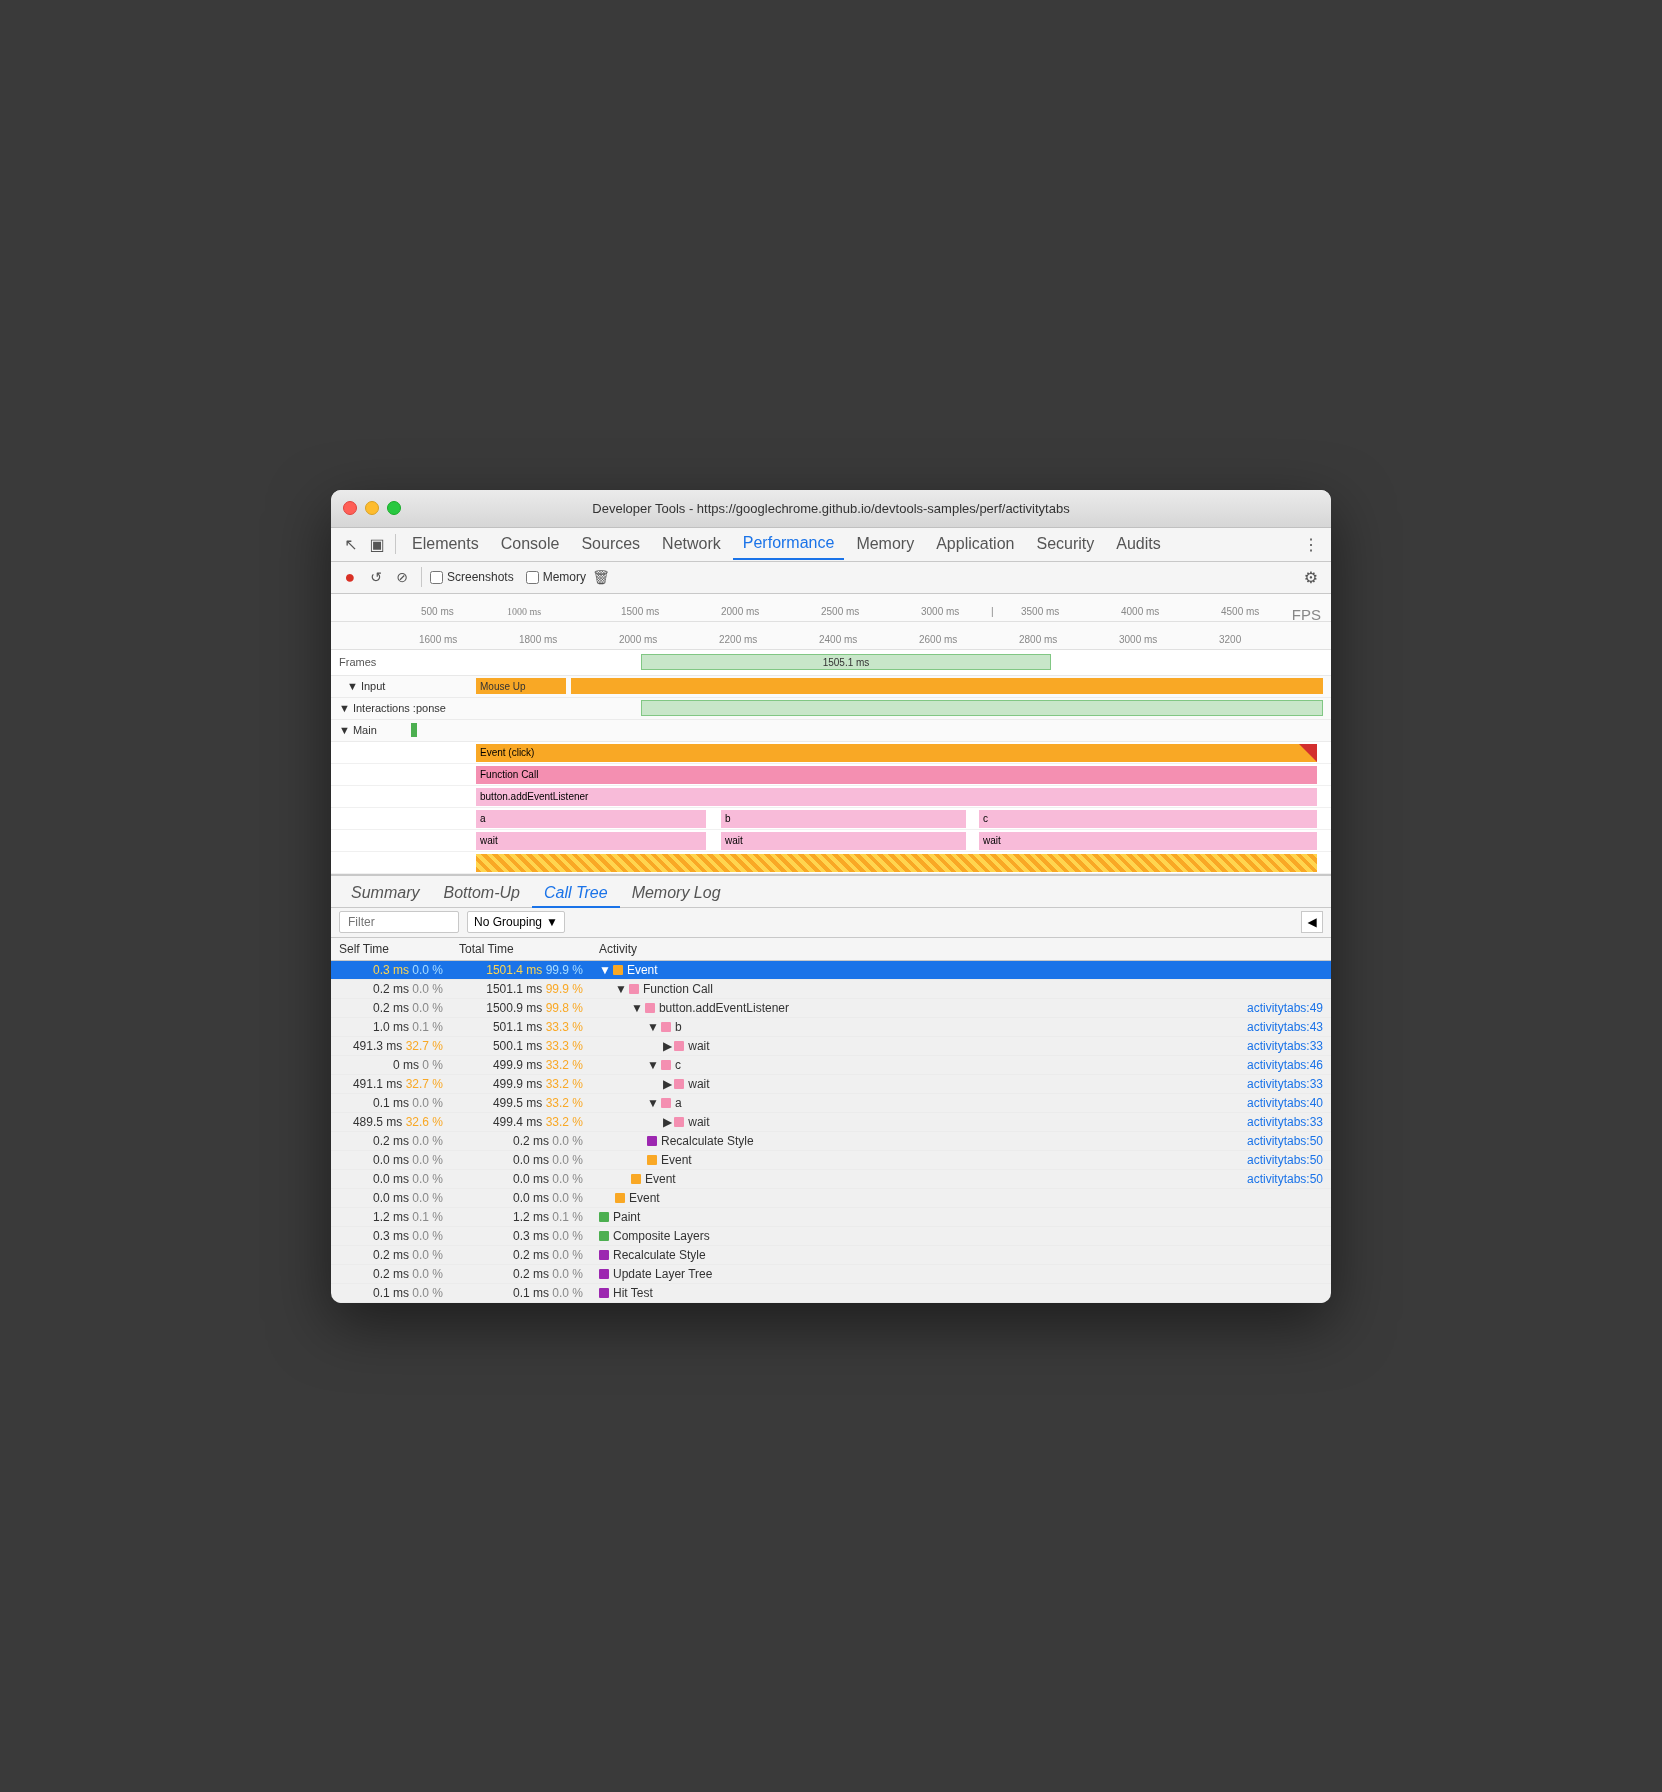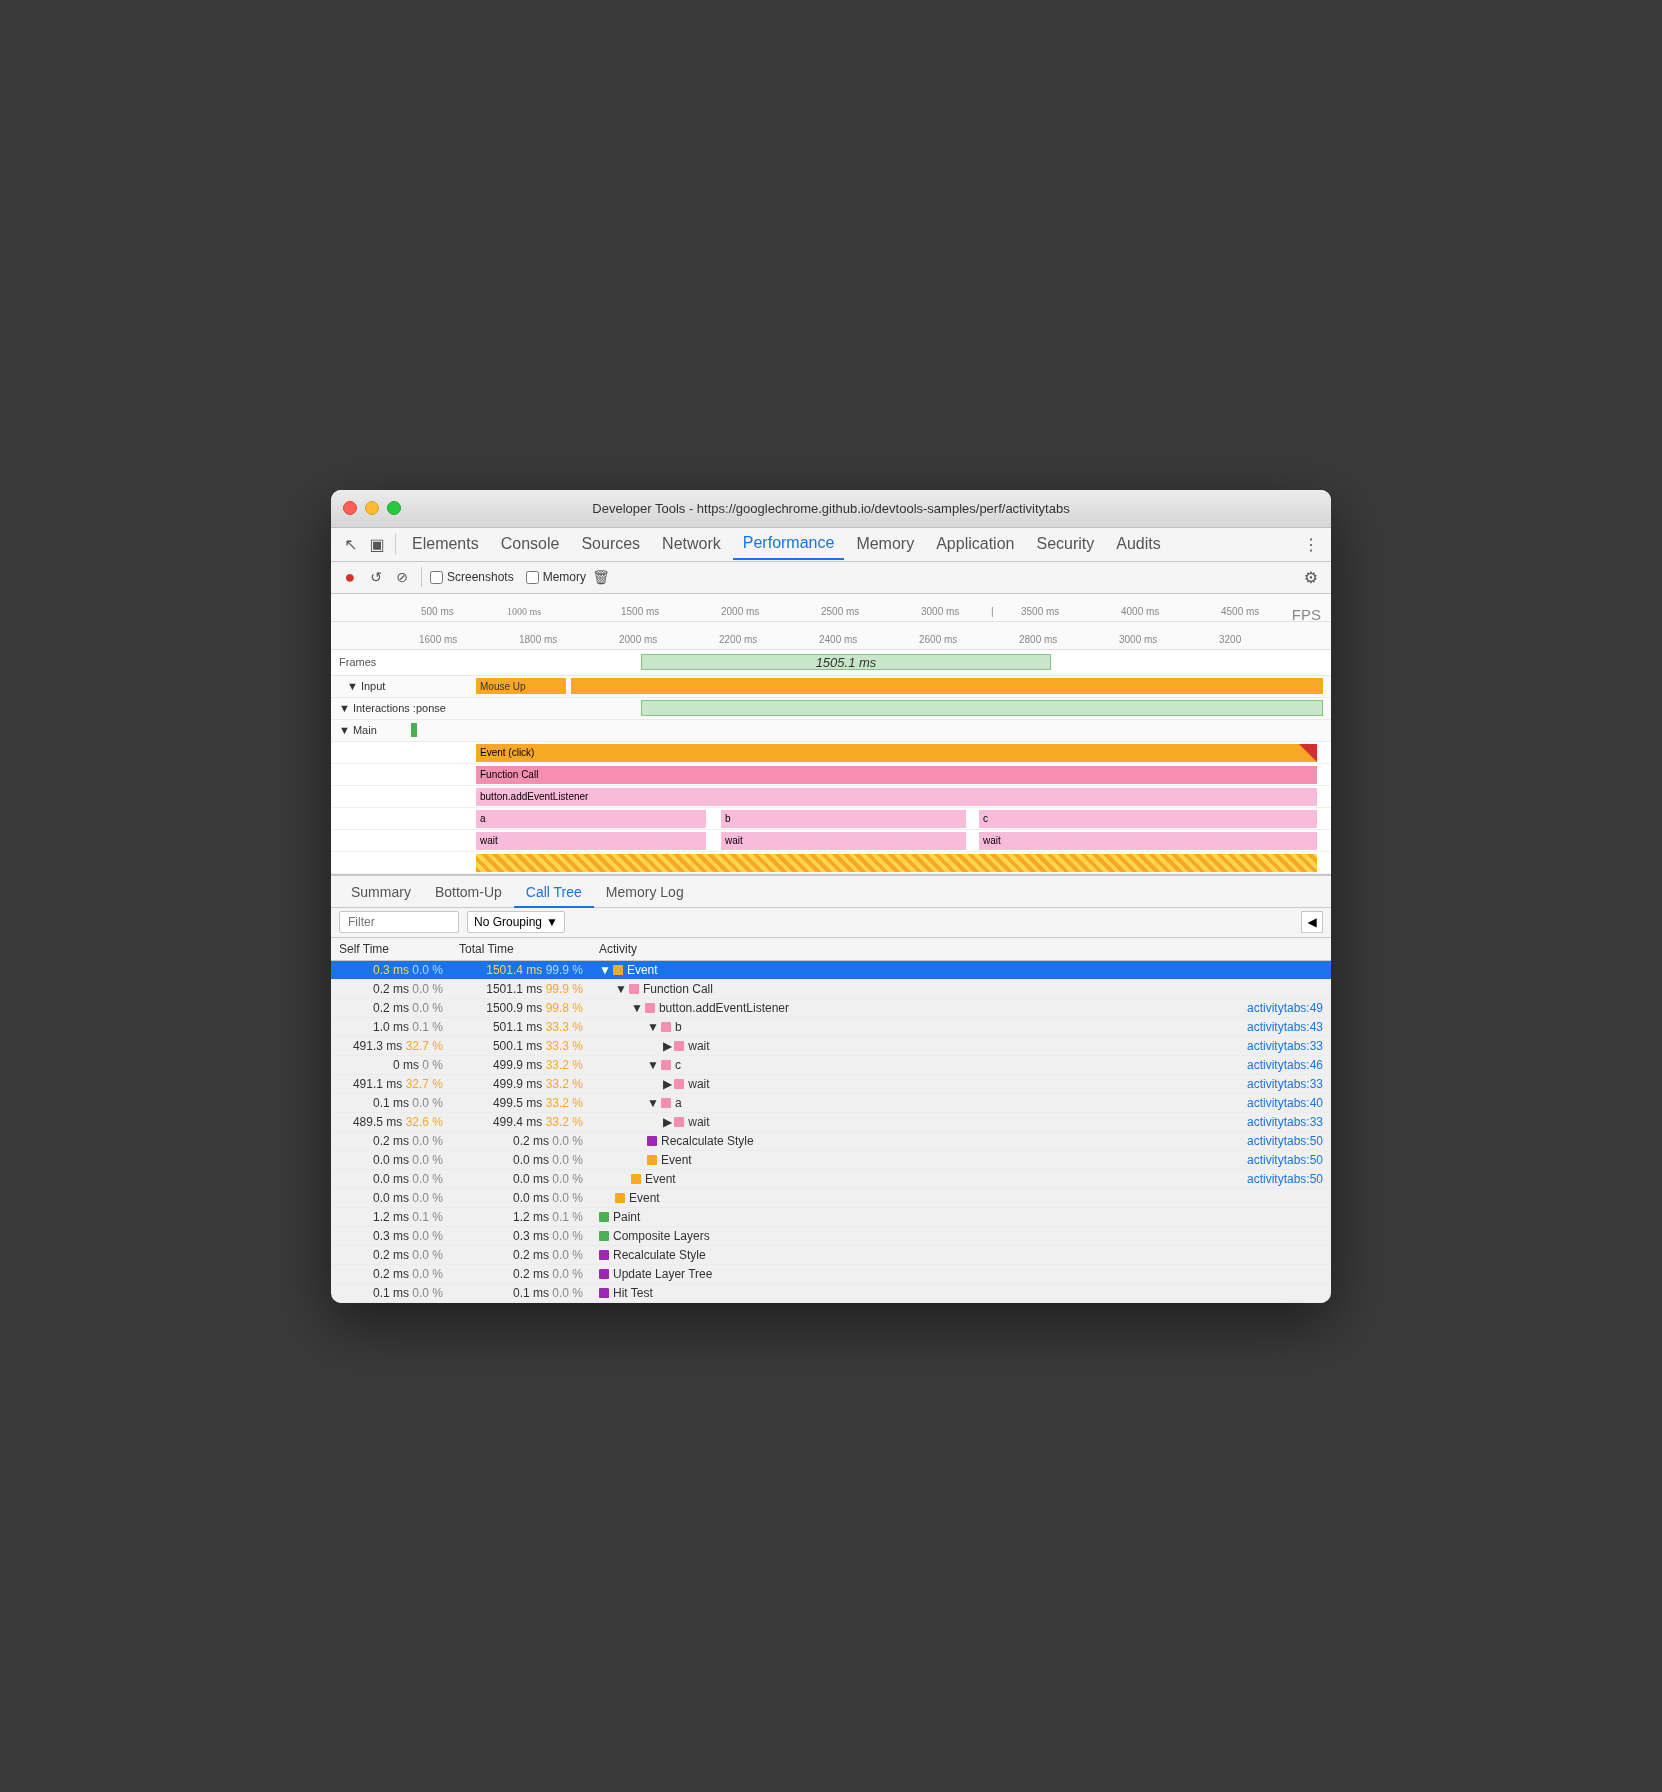--- a/index.html
+++ b/index.html
@@ -212,25 +212,26 @@
     .bottom-tabs {
       background: #f5f5f5;
       border-top: 2px solid #c8c8c8;
       border-bottom: 1px solid #c8c8c8;
       display: flex;
       padding: 0 8px;
       height: 34px;
     }
     .bottom-tab {
       padding: 8px 12px;
-      font-size: 14px;
+      font-size: 16px;
       color: #555;
       cursor: pointer;
       border-bottom: 2px solid transparent;
       margin-bottom: -1px;
+      font-style: italic;
     }
     .bottom-tab.active {
       color: #1a73e8;
       border-bottom: 2px solid #1a73e8;
     }
     .filter-bar {
       background: #f5f5f5;
       border-bottom: 1px solid #c8c8c8;
       display: flex;
       align-items: center;
@@ -388,21 +389,21 @@
       <span class="ruler-tick" style="left:488px;">2400 ms</span>
       <span class="ruler-tick" style="left:588px;">2600 ms</span>
       <span class="ruler-tick" style="left:688px;">2800 ms</span>
       <span class="ruler-tick" style="left:788px;">3000 ms</span>
       <span class="ruler-tick" style="left:888px;">3200</span>
     </div>
 
     <div class="frames-row">
       <span class="frames-label">Frames</span>
       <div style="position:absolute;left:310px;right:280px;height:16px;background:#c8e6c9;border:1px solid #81c784;display:flex;align-items:center;justify-content:center;">
-        <span style="font-size:13px;color:#333;font-style:italic;">1505.1 ms</span>
+        <span style="font-size:10px;color:#333;">1505.1 ms</span>
       </div>
     </div>
 
     <div class="section-row" style="padding-left:16px;">
       <span>▼ Input</span>
       <div style="position:absolute;left:145px;width:90px;height:16px;background:#f9a825;display:flex;align-items:center;padding:0 4px;font-size:10px;">
         <span>Mouse Up</span>
       </div>
       <div style="position:absolute;left:240px;right:8px;height:16px;background:#f9a825;"></div>
     </div>

